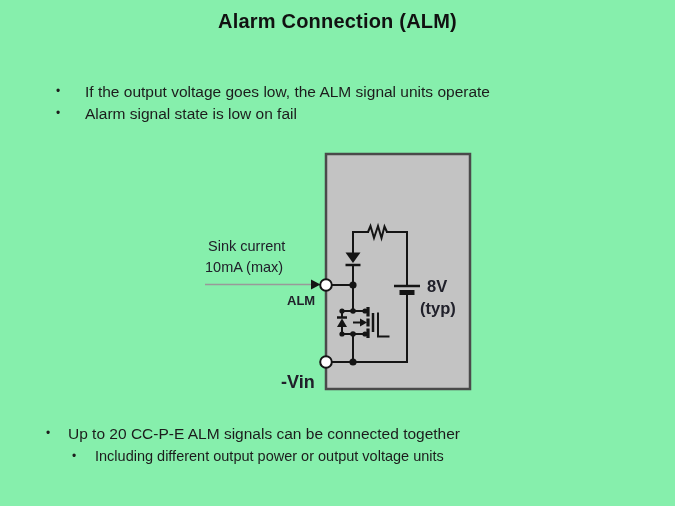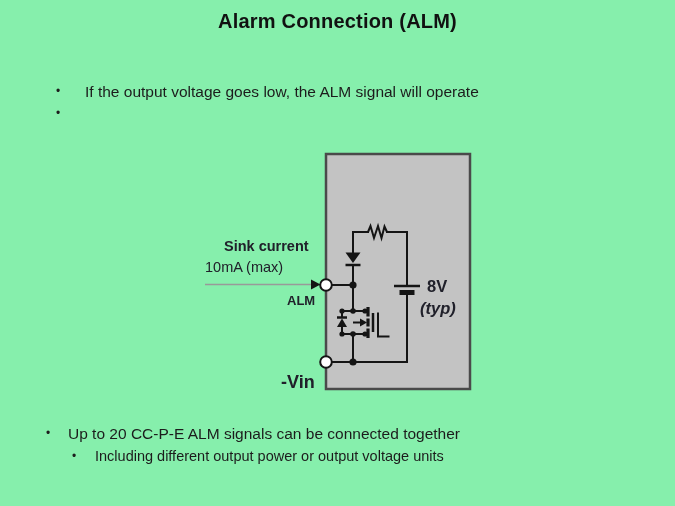--- a/index.html
+++ b/index.html
@@ -26,40 +26,41 @@
   .row-top2 .dot { width:29px; }
   .row-bot1 { left:46px; top:424px; font-size:15.5px; }
   .row-bot1 .dot { width:22px; }
   .row-bot2 { left:72px; top:447px; font-size:14.5px; }
   .row-bot2 .dot { width:23px; }
 
   .diagram { position:absolute; inset:0; }
   .diagram svg { position:absolute; left:0; top:0; }
 
   .dlabel { position:absolute; color:#20202a; white-space:nowrap; }
-  .lbl-sink1 { left:224px; top:238px; font-size:14.5px; font-weight:700;text-align:center; }
+  .lbl-sink1 { left:208px; top:238px; font-size:14.5px; font-weight:400;text-align:center; }
   .lbl-sink2 { left:205px; top:259px; font-size:14.5px; font-weight:500;text-align:right; }
   .lbl-alm   { left:287px; top:293px; font-size:13px; font-weight:600; }
   .lbl-vin   { left:281px; top:372px; font-size:18px;   font-weight:600; }
   .lbl-8v    { left:427px; top:277px; font-size:16.5px; font-weight:600; }
-  .lbl-typ   { left:420px; top:299px; font-size:16.5px; font-weight:600;font-style:italic; }
+  .lbl-typ   { left:420px; top:299px; font-size:16.5px; font-weight:600; }
 </style>
 </head>
 <body>
 
 <div class="slide">
 
   <h1 class="title">Alarm Connection (ALM)</h1>
 
   <div class="bullet-row row-top1">
     <span class="dot">•</span>
-    <span class="txt">If the output voltage goes low, the ALM signal will operate</span>
+    <span class="txt">If the output voltage goes low, the ALM signal units operate</span>
   </div>
   <div class="bullet-row row-top2">
     <span class="dot">•</span>
+    <span class="txt">Alarm signal state is low on fail</span>
   </div>
 
   <div class="diagram">
     <svg width="675" height="506" viewBox="0 0 675 506">
 
       <rect x="326" y="154" width="144" height="235" fill="#c3c3c3" stroke="#4a4a4a" stroke-width="2.5"></rect>
 
       <path d="M332,285 H353
                M353,285 V266
                M353,252 V232

